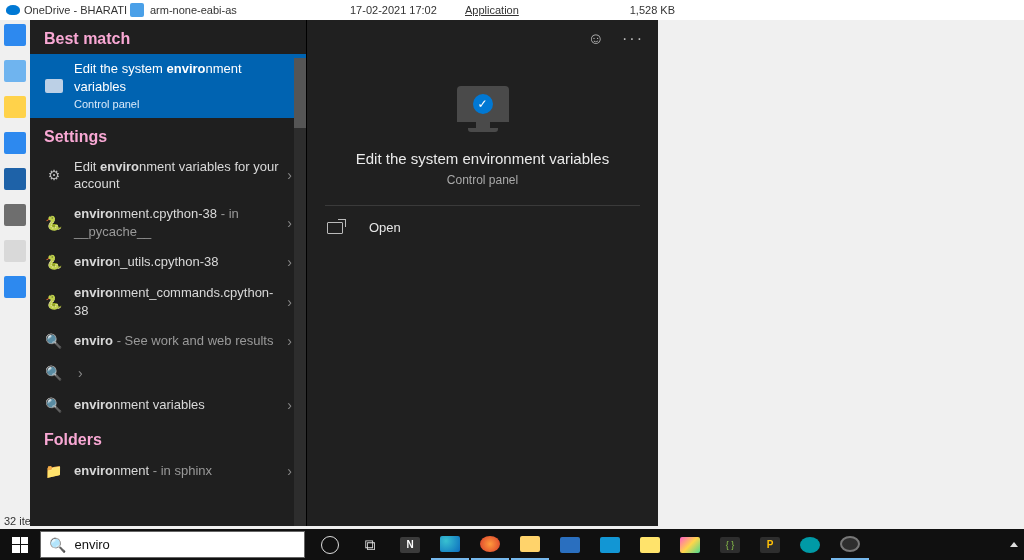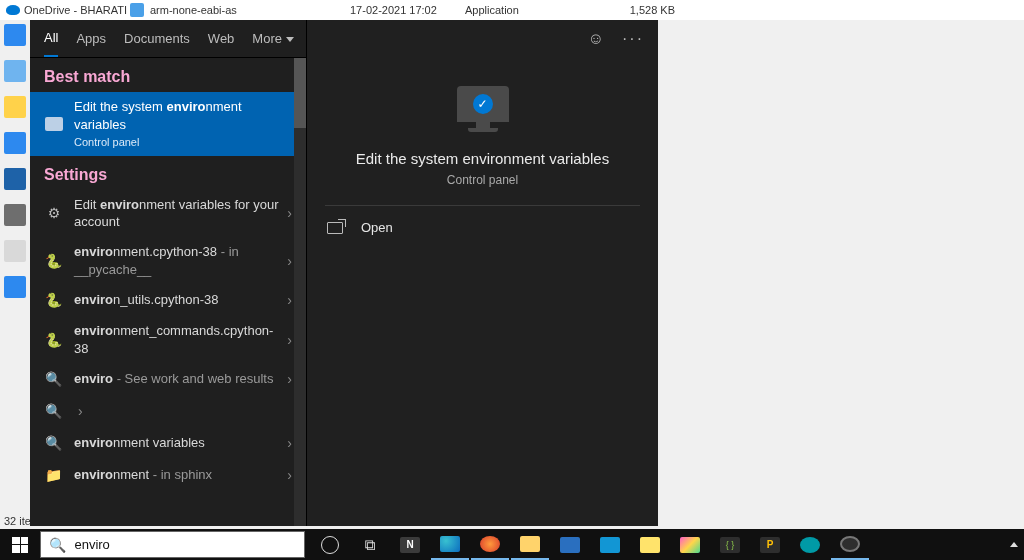--- a/index.html
+++ b/index.html
@@ -5,21 +5,21 @@
   * { margin:0; padding:0; box-sizing:border-box; font-family:"Segoe UI",Arial,sans-serif; }
   body { width:1024px; height:560px; background:#f0f0f0; overflow:hidden; position:relative; }
 
   
   .onedrive-bar { position:absolute; top:0; left:0; height:20px; background:#fff; width:1024px; font-size:11px; display:flex; align-items:center; padding-left:6px; color:#333; }
   .onedrive-bar .cloud { width:14px;height:10px;background:#0078d4;border-radius:50% 50% 40% 40%; margin-right:4px; }
   .explorer-row { position:absolute; top:0; left:130px; height:20px; display:flex; align-items:center; font-size:11px; color:#333; }
   .explorer-row span { display:inline-block; }
   .explorer-row .fname { width:200px; }
   .explorer-row .fdate { width:115px; }
-  .explorer-row .ftype { width:150px; }
+  .explorer-row .ftype { width:150px;text-decoration:underline; }
   .explorer-row .fsize { width:60px; text-align:right; }
 
   
   .desktop-strip { position:absolute; top:20px; left:0; width:30px; height:500px; display:flex; flex-direction:column; align-items:center; padding-top:4px; gap:14px; }
   .desktop-strip .di { width:22px; height:22px; border-radius:2px; }
 
   .status-32 { position:absolute; bottom:31px; left:0; font-size:11px; color:#333; background:#f0f0f0; padding:2px 4px; }
 
   
   .flyout { position:absolute; top:20px; left:30px; width:628px; height:506px; background:#1f1f1f; color:#d9d9d9; display:flex; }
@@ -43,21 +43,21 @@
   .rightpane { flex:1; background:#202020; border-left:1px solid #000; display:flex; flex-direction:column; }
   .rightheader { display:flex; justify-content:flex-end; align-items:center; height:38px; padding-right:14px; gap:18px; color:#bbb; }
   .preview { display:flex; flex-direction:column; align-items:center; padding-top:28px; }
   .preview .monitor { width:52px; height:36px; background:#4a4a4a; border-radius:4px 4px 0 0; position:relative; display:flex; align-items:center; justify-content:center; }
   .preview .monitor .chk { width:20px;height:20px;border-radius:50%;background:#0078d4;color:#fff;display:flex;align-items:center;justify-content:center;font-size:12px; }
   .preview .stand { width:14px;height:6px;background:#4a4a4a; }
   .preview .base { width:30px;height:4px;background:#4a4a4a;border-radius:0 0 3px 3px; }
   .preview .ptitle { margin-top:18px; font-size:15px; color:#eaeaea; text-align:center; }
   .preview .psub { margin-top:6px; font-size:12px; color:#a9a9a9; }
   .divider { height:1px; background:#3a3a3a; margin:18px 18px 0; }
-  .action { display:flex; align-items:center; gap:18px; padding:14px 20px; font-size:13px; color:#e6e6e6; cursor:pointer; }
+  .action { display:flex; align-items:center; gap:26px; padding:14px 20px; font-size:13px; color:#e6e6e6; cursor:pointer; }
   .action .open-ico { width:16px;height:12px;border:1.5px solid #bbb;border-radius:1px;position:relative; }
   .action .open-ico::after{content:"";position:absolute;top:-4px;right:-4px;width:7px;height:7px;border-top:1.5px solid #bbb;border-right:1.5px solid #bbb;}
 
   
   .taskbar { position:absolute; bottom:0; left:0; width:1024px; height:31px; background:#101010; display:flex; align-items:center; }
   .start-btn { width:40px; height:100%; display:flex; align-items:center; justify-content:center; cursor:pointer; }
   .winlogo { width:16px;height:16px;display:grid;grid-template-columns:1fr 1fr;grid-template-rows:1fr 1fr;gap:1px; }
   .winlogo div{ background:#fff; }
   .searchbox { width:265px; height:27px; background:#fff; display:flex; align-items:center; padding:0 8px; gap:8px; border:1px solid #666; }
   .searchbox .mag { color:#555; font-size:14px; }
@@ -95,27 +95,20 @@
   <div class="di" style="background:#1e62a8"></div>
   <div class="di" style="background:#6e6e6e"></div>
   <div class="di" style="background:#d9d9d9"></div>
   <div class="di" style="background:#2d89ef"></div>
 </div>
 
 <div class="status-32">32 items</div>
 
 <div class="flyout">
   <div class="leftpane">
-    <div class="tabs">
-      <span class="tab active">All</span>
-      <span class="tab">Apps</span>
-      <span class="tab">Documents</span>
-      <span class="tab">Web</span>
-      <span class="tab"><span>More</span><span class="more-caret"></span></span>
-    </div>
 
     <div class="section-label">Best match</div>
     <div class="result selected">
       <span class="ricon">
         <span style="width:18px;height:14px;background:#bcd0e6;border-radius:2px;display:block"></span>
       </span>
       <div class="rtext">
         <div><span>Edit the system </span><span class="bold">enviro</span><span>nment variables</span></div>
         <div class="sub">Control panel</div>
       </div>
@@ -152,20 +145,21 @@
     <div class="result">
       <span class="ricon">🔍</span>
       <span class="chev">›</span>
     </div>
     <div class="result">
       <span class="ricon">🔍</span>
       <div class="rtext"><span class="bold">enviro</span><span>nment variables</span></div>
       <span class="chev">›</span>
     </div>
 
+    <div class="section-label">Folders</div>
     <div class="result">
       <span class="ricon">📁</span>
       <div class="rtext"><span class="bold">enviro</span><span>nment</span><span style="color:#9a9a9a"> - in sphinx</span></div>
       <span class="chev">›</span>
     </div>
 
     <div class="scrolltrack">
         <div class="scrollthumb"></div>
       </div>
   </div>

